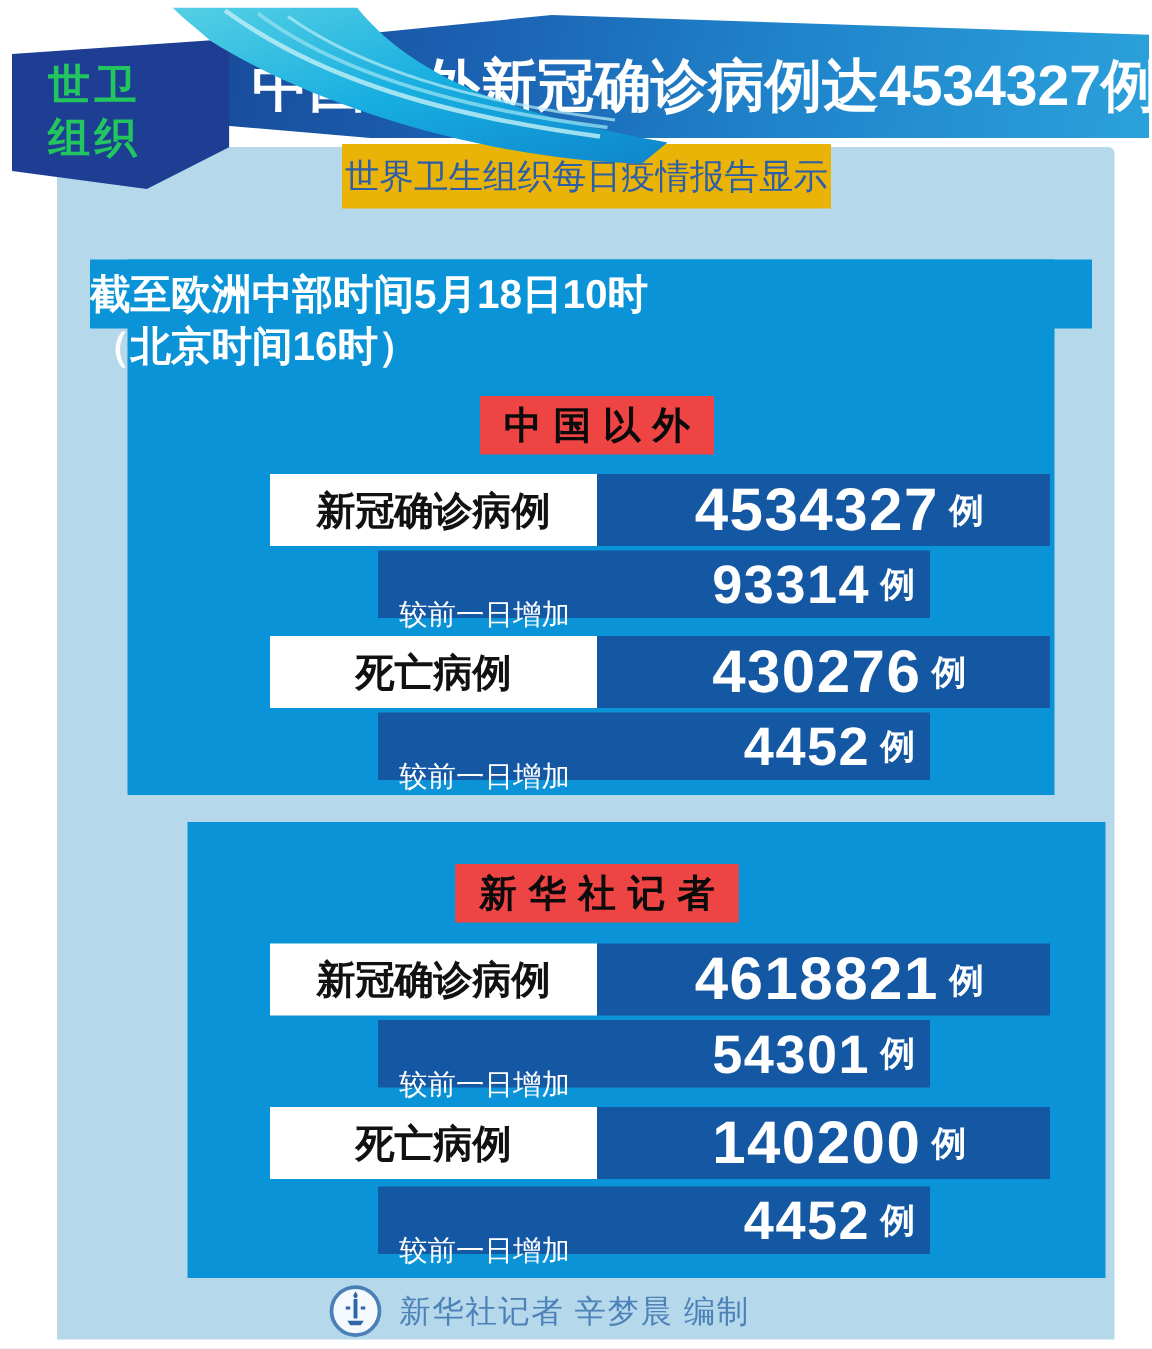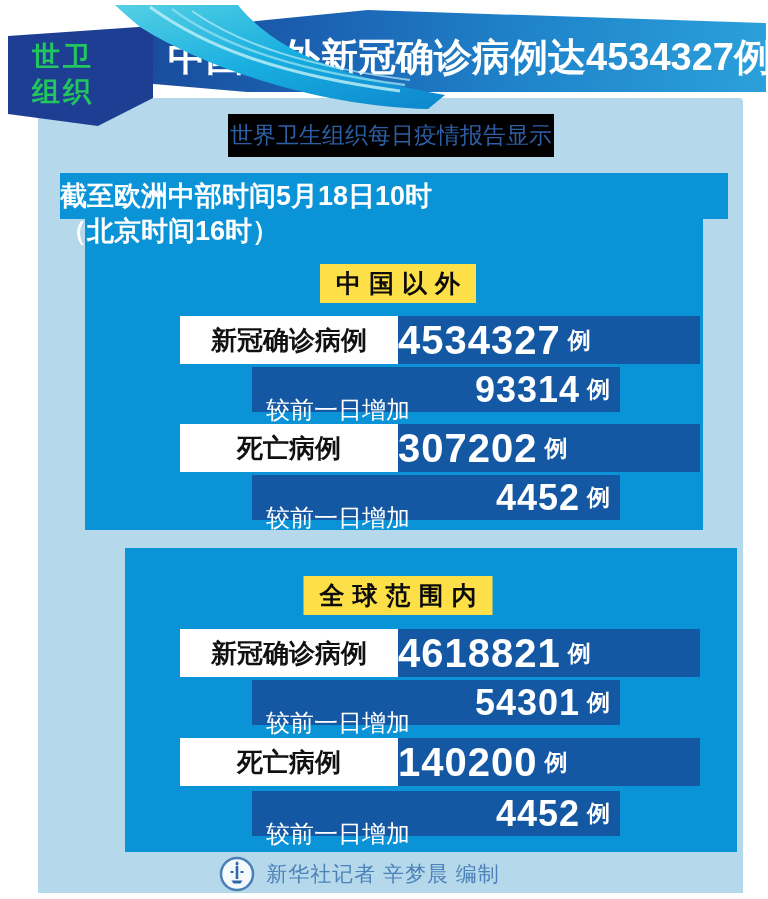--- a/index.html
+++ b/index.html
@@ -11,53 +11,53 @@
           background:#b5d9eb;border-radius:14px 4px 0 0;}
 
   
   .p1-band{position:absolute;left:60px;top:173px;width:668px;height:46px;background:#0a94d7;}
   .p1-body{position:absolute;left:85px;top:173px;width:618px;height:357px;background:#0a94d7;}
   .p2-body{position:absolute;left:125px;top:548px;width:612px;height:304px;background:#0a94d7;}
 
   .report-time{position:absolute;left:60px;top:179px;width:668px;text-align:left;
                color:#ffffff;font-weight:bold;font-size:27px;line-height:35px;}
 
-  .scope-box{position:absolute;left:398px;transform:translateX(-50%);background:#fde047;
+  .scope-box{position:absolute;left:398px;transform:translateX(-50%);background:#ef4444;
              color:#0b0b0b;font-weight:bold;font-size:25px;letter-spacing:8px;
              padding:3px 8px 3px 16px;white-space:nowrap;}
 
   .metric-row{position:absolute;left:180px;width:520px;height:48px;display:flex;}
   .m-label{width:218px;background:#ffffff;color:#111111;font-weight:bold;font-size:26px;
            display:flex;align-items:center;justify-content:center;}
   .m-value{flex:1;background:#1458a4;color:#ffffff;display:flex;align-items:center;
-           justify-content:flex-start;padding-right:10px;}
+           justify-content:center;padding-right:10px;padding-left:31px;}
   .m-value .num{font-size:40px;font-weight:bold;letter-spacing:1px;}
   .unit{font-size:23px;font-weight:bold;margin-left:7px;}
 
   .inc-row{position:absolute;left:252px;width:368px;height:45px;background:#1458a4;
            color:#ffffff;display:flex;align-items:center;box-sizing:border-box;
            padding:0 10px 0 14px;}
-  .inc-label{font-size:24px;margin-top:40px;}
+  .inc-label{font-size:19px;margin-top:40px;}
   .inc-right{margin-left:auto;display:flex;align-items:center;text-align:right;}
   .inc-right .num{font-size:36px;font-weight:bold;letter-spacing:1px;}
 
   
   .banner{position:absolute;left:55px;top:10px;width:711px;height:82px;z-index:2;
           background:linear-gradient(100deg,#17418e 0%,#1b5fb0 35%,#1f83ca 65%,#2ba1db 100%);
           clip-path:polygon(0 38%,44% 0,100% 16%,100% 100%,27% 100%,0 80%);}
   .banner-title{position:absolute;left:125px;right:6px;top:12px;bottom:0;display:flex;
                 align-items:center;justify-content:center;color:#ffffff;font-size:38px;
                 font-weight:bold;white-space:nowrap;}
   .badge{position:absolute;left:8px;top:26px;width:145px;height:100px;background:#1d3e92;z-index:3;
          clip-path:polygon(0 10%,100% 0,100% 72%,62% 100%,0 88%);}
   .badge-text{padding:13px 0 0 24px;color:#22c55e;font-size:28px;font-weight:bold;
               line-height:35px;letter-spacing:3px;}
   .ribbon{position:absolute;left:0;top:5px;width:460px;height:120px;z-index:4;pointer-events:none;}
 
-  .subtitle-box{position:absolute;left:228px;top:114px;width:326px;height:43px;background:#000000;
+  .subtitle-box{position:absolute;left:228px;top:96px;width:326px;height:43px;background:#eab308;
                 display:flex;align-items:center;justify-content:center;color:#2d5fa7;font-size:23px;}
 
   
   .footer{position:absolute;left:0;top:855px;width:719px;height:38px;display:flex;
           align-items:center;justify-content:center;gap:11px;}
   .credit{color:#4d82b8;font-size:21px;letter-spacing:1px;}
 </style>
 </head>
 <body>
 
@@ -86,35 +86,35 @@
     <span class="inc-label">较前一日增加</span>
     <span class="inc-right">
       <span class="num">93314</span>
       <span class="unit">例</span>
     </span>
   </div>
 
   <div class="metric-row" style="top:424px;">
     <div class="m-label">死亡病例</div>
     <div class="m-value">
-      <span class="num">307202</span>
+      <span class="num">430276</span>
       <span class="unit">例</span>
     </div>
   </div>
   <div class="inc-row" style="top:475px;">
     <span class="inc-label">较前一日增加</span>
     <span class="inc-right">
       <span class="num">4452</span>
       <span class="unit">例</span>
     </span>
   </div>
 
   <div class="p2-body"></div>
 
-  <div class="scope-box" style="top:576px;">全球范围内</div>
+  <div class="scope-box" style="top:576px;">新华社记者</div>
 
   <div class="metric-row" style="top:629px;">
     <div class="m-label">新冠确诊病例</div>
     <div class="m-value">
       <span class="num">4618821</span>
       <span class="unit">例</span>
     </div>
   </div>
   <div class="inc-row" style="top:680px;">
     <span class="inc-label">较前一日增加</span>

